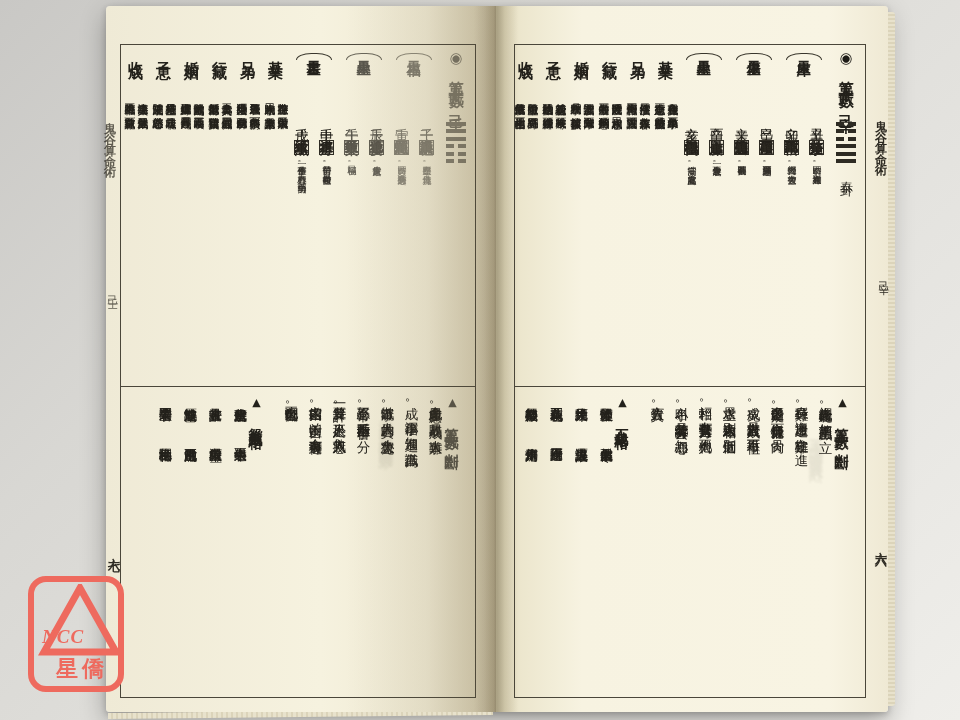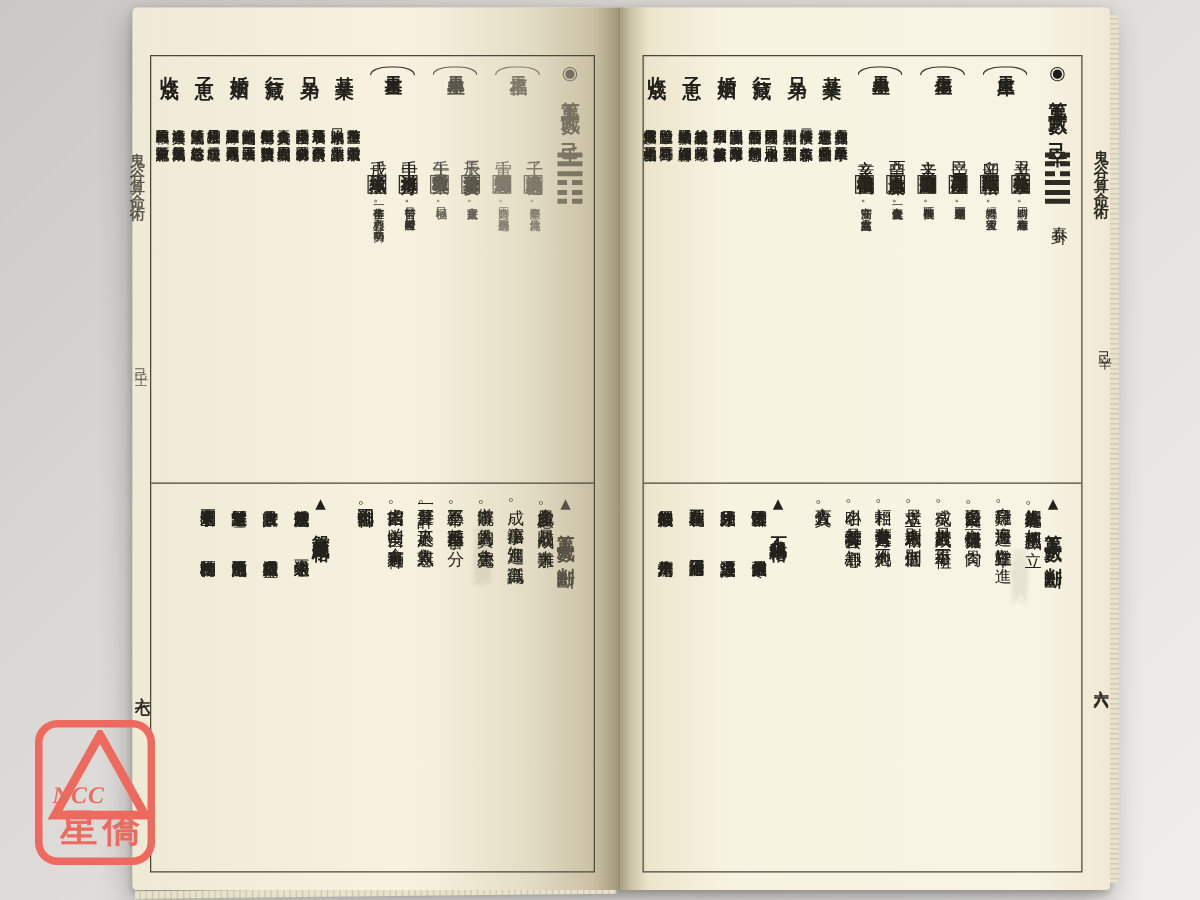--- a/index.html
+++ b/index.html
@@ -91,21 +91,21 @@
     filter:blur(1.3px); transform:scaleX(-1); }
   .ghost .v { font-size:15px; line-height:1.3; letter-spacing:2px; color:inherit; }
 
   
   .logo { position:absolute; left:28px; top:576px; width:96px; height:116px;
     border:6px solid #ee6a5e; border-radius:18px; }
   .logo svg { position:absolute; left:2px; top:2px; }
   .logo .ncc { position:absolute; left:8px; top:44px; color:#ee6a5e; font-style:italic;
     font-size:19px; font-weight:bold; letter-spacing:1px; font-family:"Liberation Serif",serif; }
   .logo .hanzi { position:absolute; left:4px; bottom:2px; width:88px; text-align:center;
-    color:#ee6a5e; font-size:30px; font-weight:bold; letter-spacing:4px; }
+    color:#ee6a5e; font-size:22px; font-weight:bold; letter-spacing:4px; }
 </style>
 </head>
 <body>
 
 <div class="photo">
 
   <div class="book">
     <div class="edge-stripes"></div>
     <div class="bottom-stripes"></div>
 

